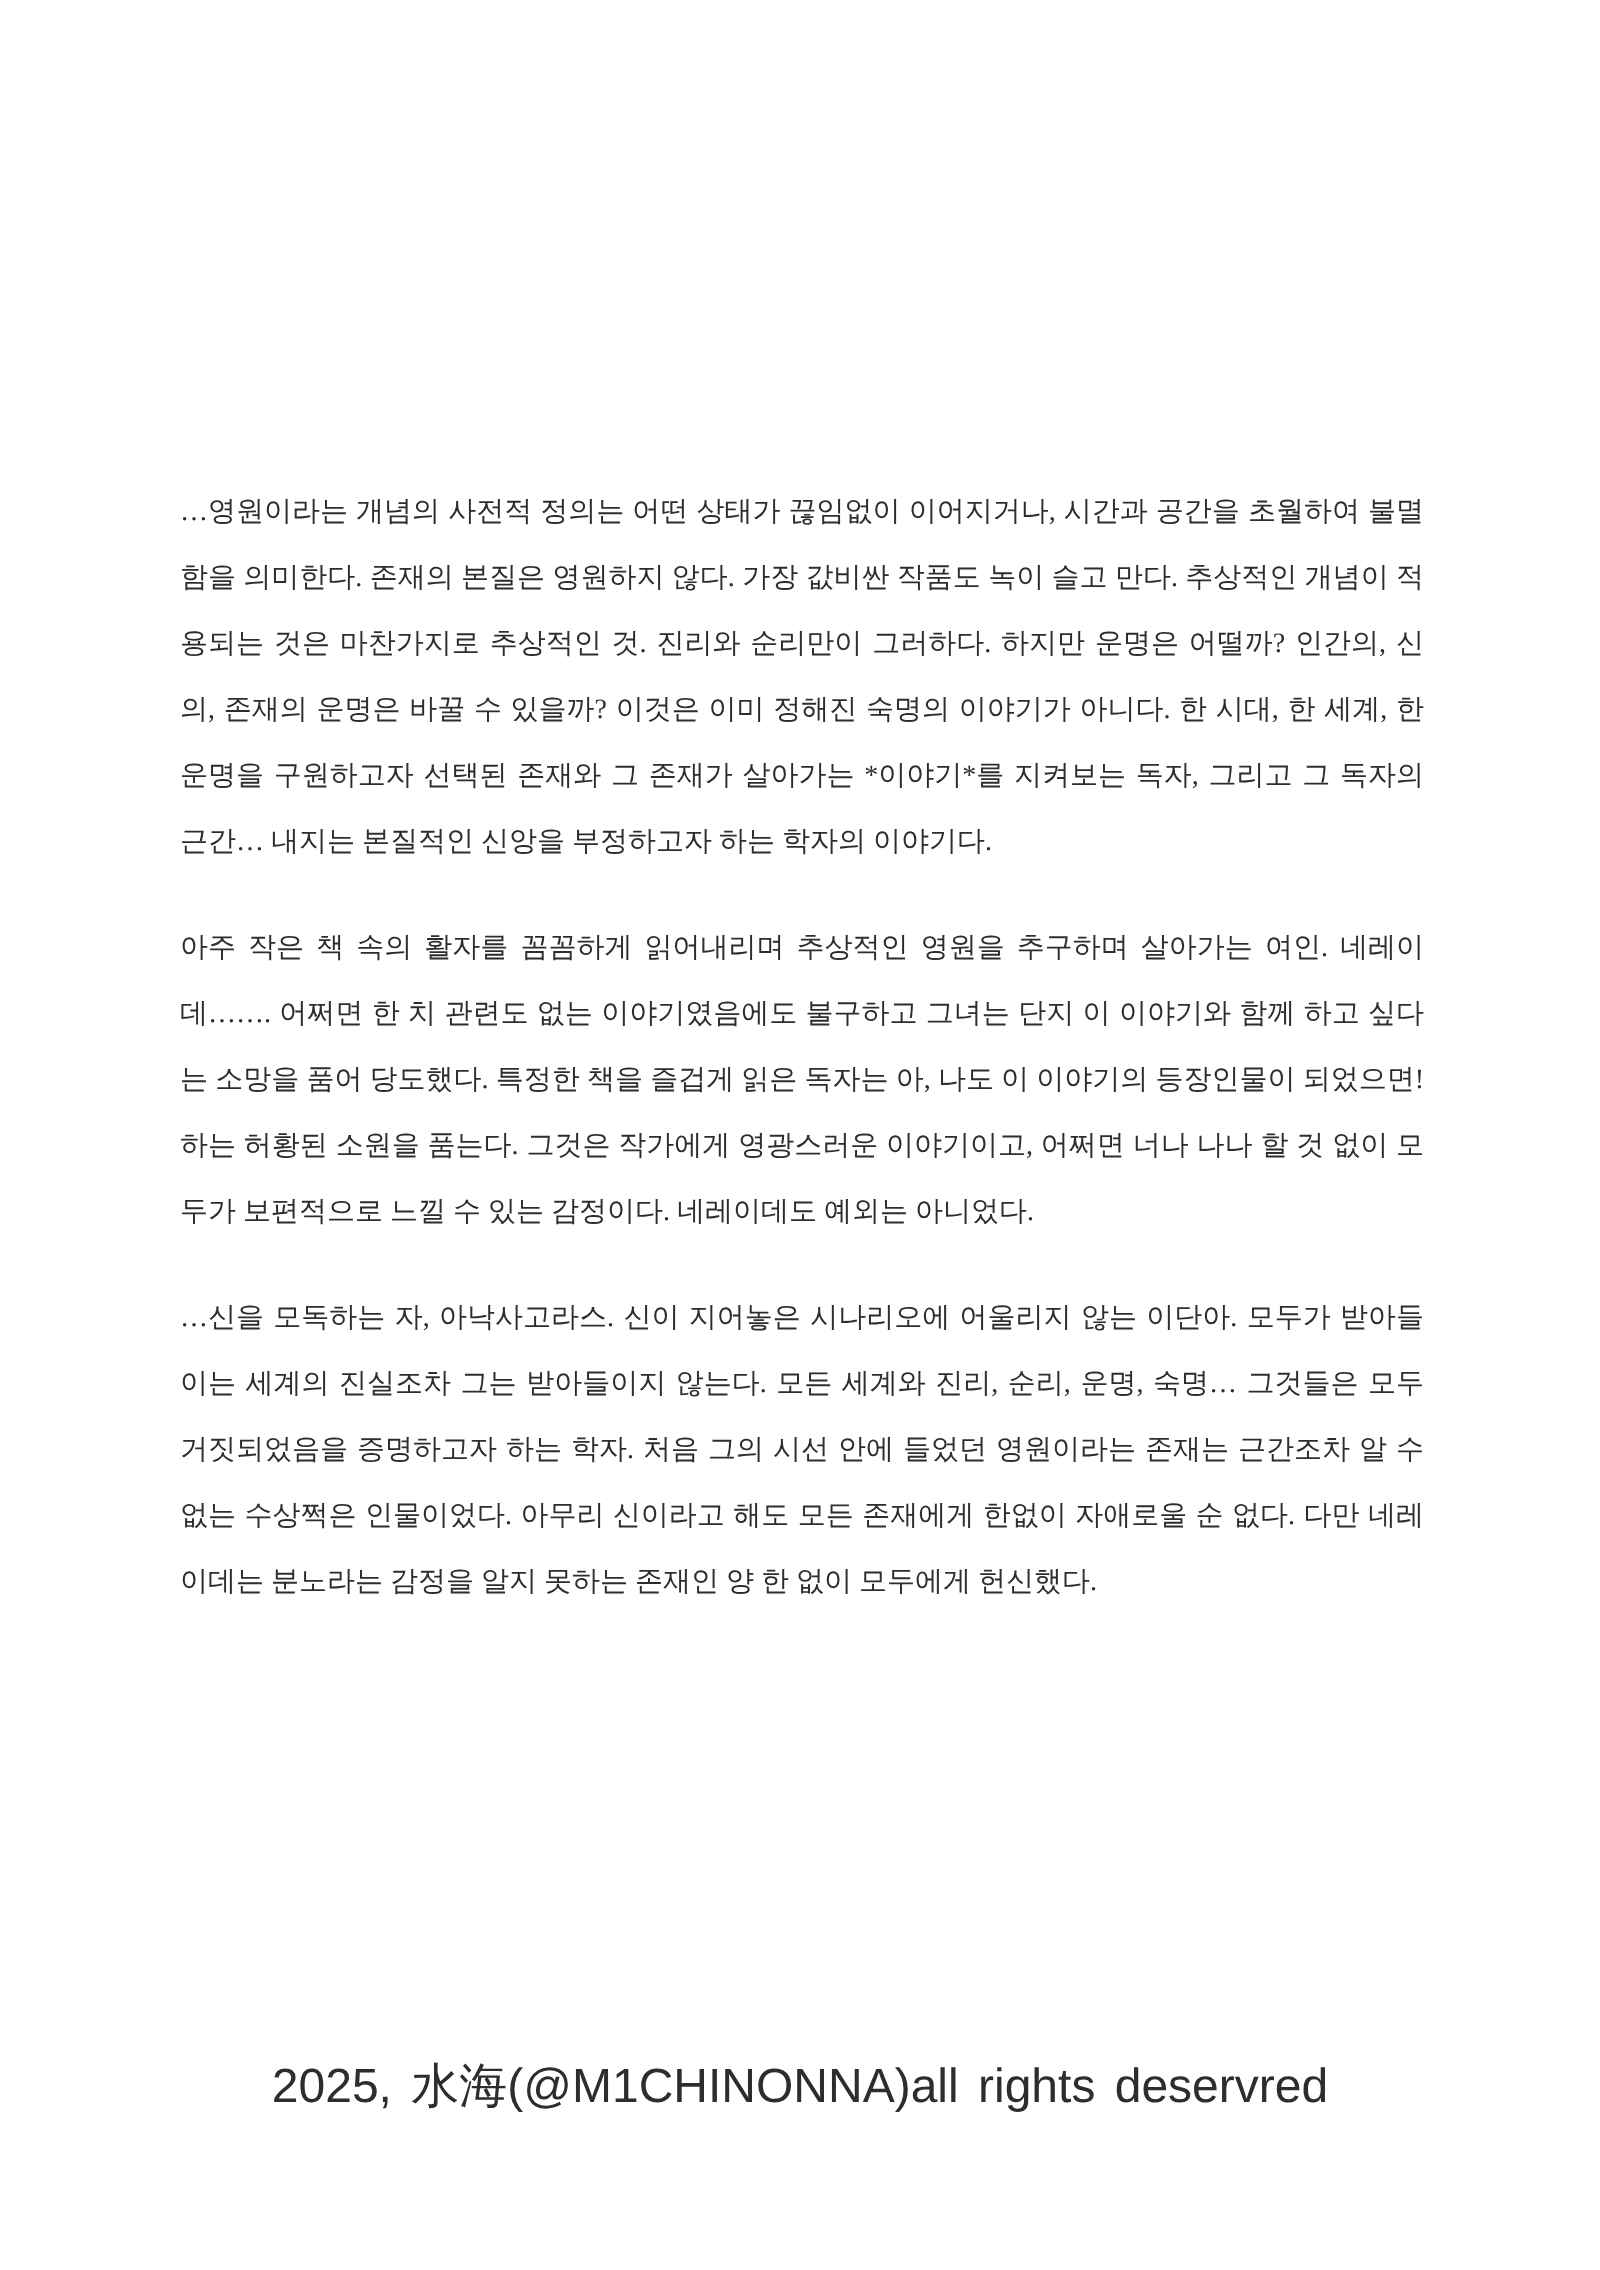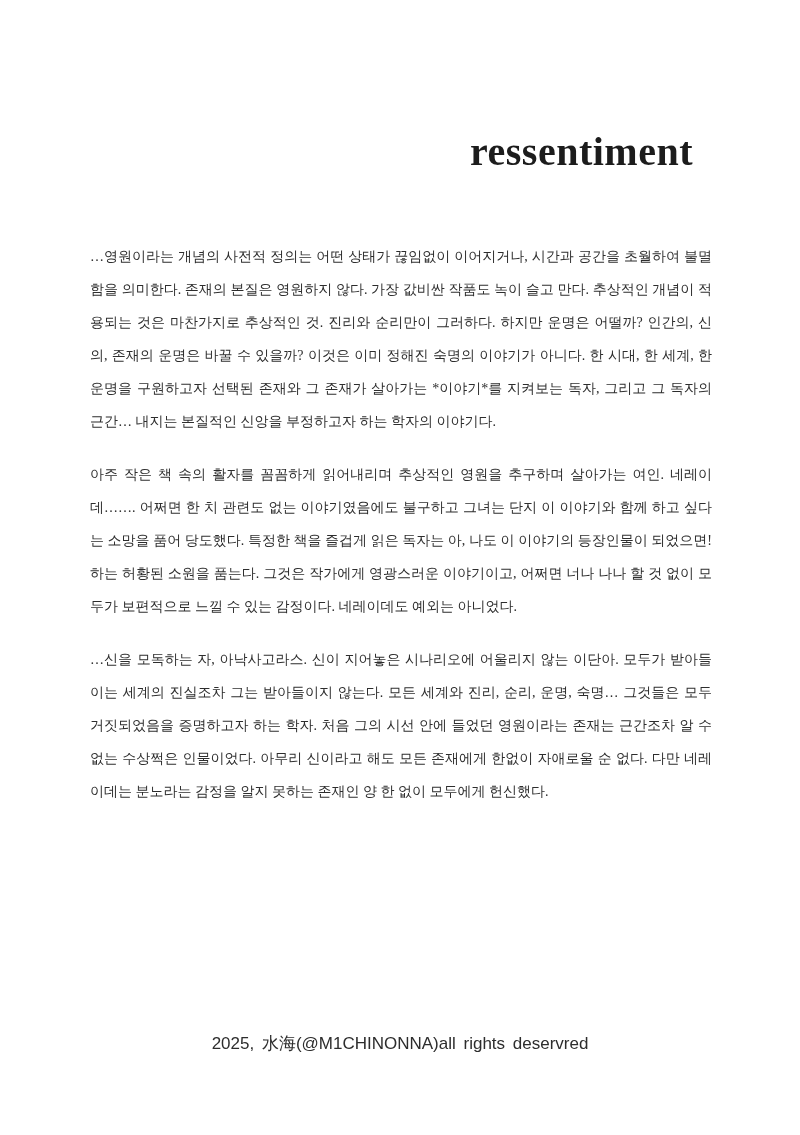--- a/index.html
+++ b/index.html
@@ -49,32 +49,31 @@
   .content p:last-child {
     margin-bottom: 0;
   }
   .footer {
     position: absolute;
     top: 1032px;
     left: 0;
     width: 100%;
     text-align: center;
     font-family: "Liberation Sans", "DejaVu Sans", sans-serif;
-    font-size: 17px;
+    font-size: 24px;
     line-height: 24px;
     color: #2d2d2d;
     word-spacing: 3px;
   }
 </style>
 </head>
 <body>
 
 <div class="page">
 
-  <h1 class="title">ressentiment</h1>
 
   <div class="content">
     <p>…영원이라는 개념의 사전적 정의는 어떤 상태가 끊임없이 이어지거나, 시간과 공간을 초월하여 불멸함을 의미한다. 존재의 본질은 영원하지 않다. 가장 값비싼 작품도 녹이 슬고 만다. 추상적인 개념이 적용되는 것은 마찬가지로 추상적인 것. 진리와 순리만이 그러하다. 하지만 운명은 어떨까? 인간의, 신의, 존재의 운명은 바꿀 수 있을까? 이것은 이미 정해진 숙명의 이야기가 아니다. 한 시대, 한 세계, 한 운명을 구원하고자 선택된 존재와 그 존재가 살아가는 *이야기*를 지켜보는 독자, 그리고 그 독자의 근간… 내지는 본질적인 신앙을 부정하고자 하는 학자의 이야기다.</p>
     <p>아주 작은 책 속의 활자를 꼼꼼하게 읽어내리며 추상적인 영원을 추구하며 살아가는 여인. 네레이데……. 어쩌면 한 치 관련도 없는 이야기였음에도 불구하고 그녀는 단지 이 이야기와 함께 하고 싶다는 소망을 품어 당도했다. 특정한 책을 즐겁게 읽은 독자는 아, 나도 이 이야기의 등장인물이 되었으면! 하는 허황된 소원을 품는다. 그것은 작가에게 영광스러운 이야기이고, 어쩌면 너나 나나 할 것 없이 모두가 보편적으로 느낄 수 있는 감정이다. 네레이데도 예외는 아니었다.</p>
     <p>…신을 모독하는 자, 아낙사고라스. 신이 지어놓은 시나리오에 어울리지 않는 이단아. 모두가 받아들이는 세계의 진실조차 그는 받아들이지 않는다. 모든 세계와 진리, 순리, 운명, 숙명… 그것들은 모두 거짓되었음을 증명하고자 하는 학자. 처음 그의 시선 안에 들었던 영원이라는 존재는 근간조차 알 수 없는 수상쩍은 인물이었다. 아무리 신이라고 해도 모든 존재에게 한없이 자애로울 순 없다. 다만 네레이데는 분노라는 감정을 알지 못하는 존재인 양 한 없이 모두에게 헌신했다.</p>
   </div>
 
   <div class="footer">2025, 水海(@M1CHINONNA)all rights deservred</div>
 
 </div>

